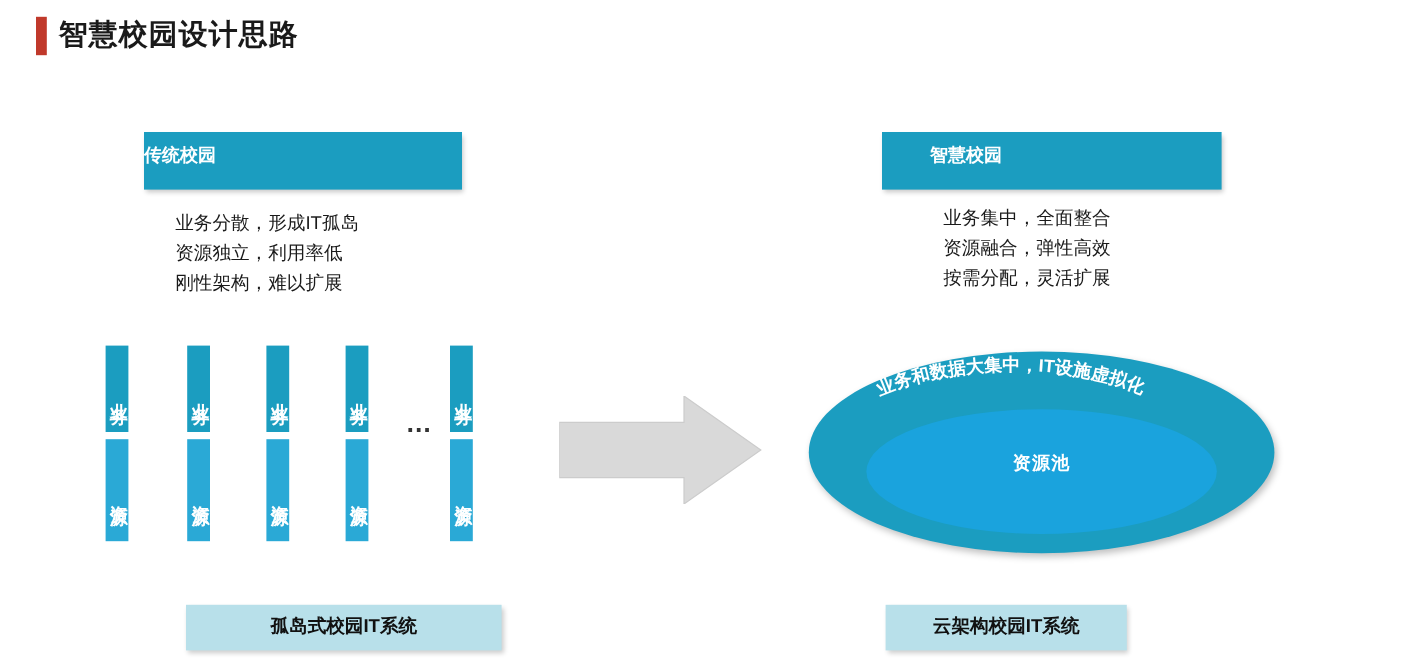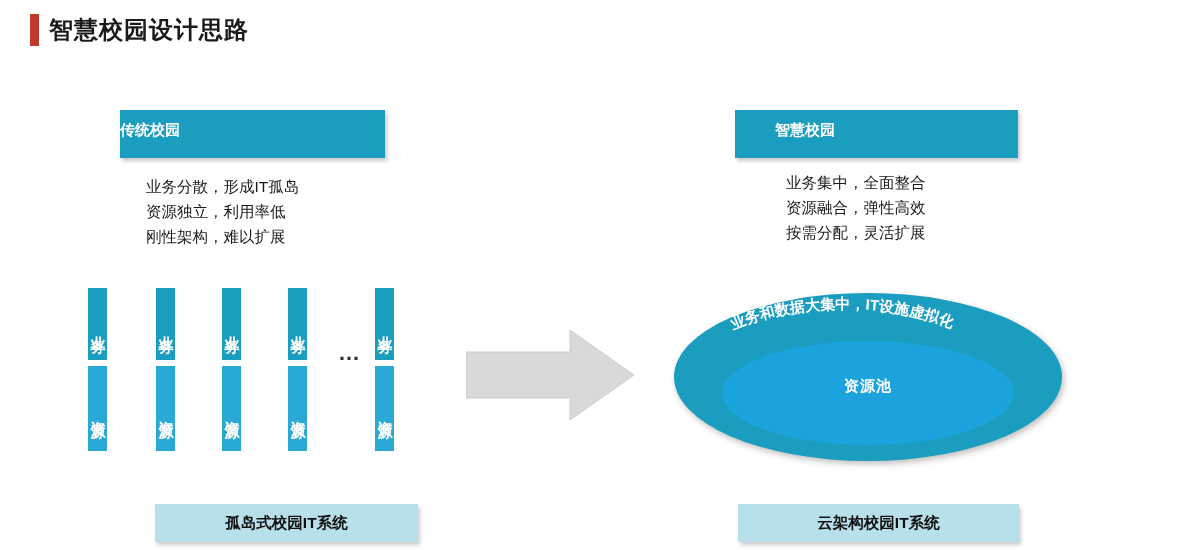--- a/index.html
+++ b/index.html
@@ -160,21 +160,21 @@
     height: 38px;
     line-height: 38px;
     text-align: center;
     background: #b8e0ea;
     color: #111111;
     font-size: 15.5px;
     font-weight: bold;
     box-shadow: 2px 3px 4px rgba(0,0,0,0.2);
   }
   #caption-left  { left: 120px; top: 504px; width: 263px; margin-left: 35px; }
-  #caption-right { left: 738px; top: 504px; width: 281px; }
+  #caption-right { left: 738px; top: 504px; width: 201px; }
 </style>
 </head>
 <body>
 
 <div class="title-wrap">
   <div class="title-bar"></div>
   <div class="title-text">智慧校园设计思路</div>
 </div>
 
 <div class="pill" id="pill-left">传统校园</div>

